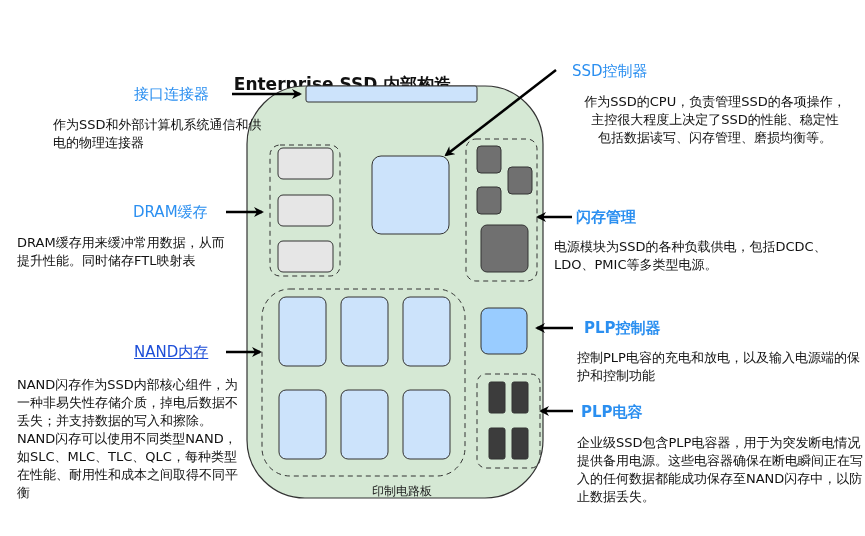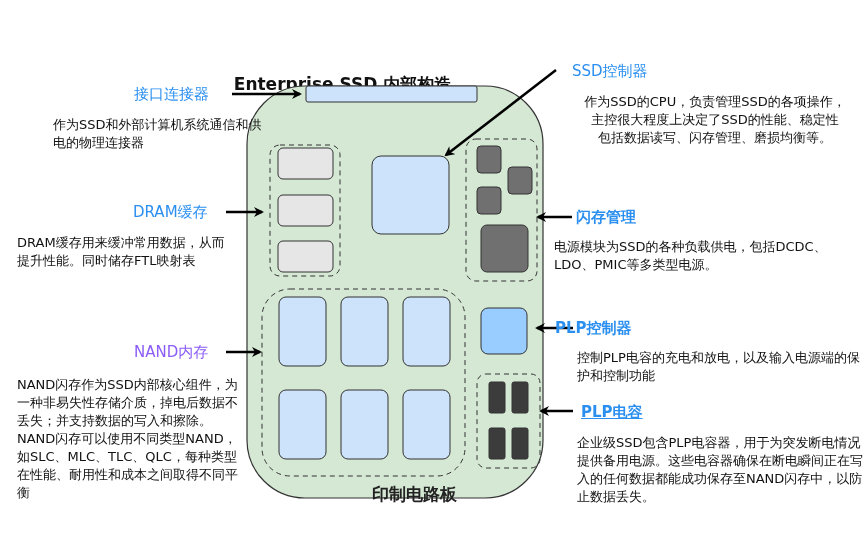--- a/index.html
+++ b/index.html
@@ -4,21 +4,21 @@
 <style>
   html, body { margin: 0; padding: 0; background: #ffffff; }
   body { width: 865px; height: 536px; position: relative; overflow: hidden;
          font-family: "DejaVu Sans", "Liberation Sans", sans-serif; color: #111; }
   .abs { position: absolute; }
   .title { left: 0; width: 685px; top: 28px; text-align: center; font-size: 17px; font-weight: bold; color: #111; margin-top: 45px; }
   .label { font-size: 15px; color: #2b8ff0; white-space: nowrap; }
   .label.bold { font-weight: bold; }
   .desc { font-size: 13px; line-height: 18px; color: #111; }
   svg.diagram { position: absolute; left: 0; top: 0; }
-  .board-label { font-size: 17px; font-weight: bold; color: #222; }
+  .board-label { font-size: 12px; font-weight: normal; color: #222; }
 </style>
 </head>
 <body>
 
 <div class="abs title">Enterprise SSD 内部构造</div>
 
 <svg class="diagram" width="865" height="536" viewBox="0 0 865 536">
   <defs>
     <marker id="arrowhead" markerWidth="10" markerHeight="10" refX="8" refY="5" orient="auto" markerUnits="userSpaceOnUse">
       <path d="M0,0 L10,5 L0,10 L3,5 Z" fill="#000"></path>
@@ -86,20 +86,20 @@
   <div>主控很大程度上决定了SSD的性能、稳定性</div>
   <div>包括数据读写、闪存管理、磨损均衡等。</div>
 </div>
 
 <div class="abs label" style="left: 133px; top: 203px; color: rgb(43, 143, 240);">DRAM缓存</div>
 <div class="abs desc" style="left:17px; top:234px; width:215px;">DRAM缓存用来缓冲常用数据，从而提升性能。同时储存FTL映射表</div>
 
 <div class="abs label bold" style="left: 576px; top: 208px; color: rgb(43, 143, 240);">闪存管理</div>
 <div class="abs desc" style="left:554px; top:238px; width:290px;">电源模块为SSD的各种负载供电，包括DCDC、LDO、PMIC等多类型电源。</div>
 
-<div class="abs label" style="left: 134px; top: 343px; color: #8b5cf6;">NAND内存</div>
+<div class="abs label" style="left: 134px; top: 343px; color: #1d4ed8; text-decoration: underline;">NAND内存</div>
 <div class="abs desc" style="left:17px; top:376px; width:230px;">NAND闪存作为SSD内部核心组件，为一种非易失性存储介质，掉电后数据不丢失；并支持数据的写入和擦除。NAND闪存可以使用不同类型NAND，如SLC、MLC、TLC、QLC，每种类型在性能、耐用性和成本之间取得不同平衡</div>
 
-<div class="abs label bold" style="left: 555px; top: 319px; color: rgb(43, 143, 240);">PLP控制器</div>
+<div class="abs label bold" style="left: 584px; top: 319px; color: rgb(43, 143, 240);">PLP控制器</div>
 <div class="abs desc" style="left:577px; top:349px; width:290px;">控制PLP电容的充电和放电，以及输入电源端的保护和控制功能</div>
 
-<div class="abs label bold" style="left: 581px; top: 403px; color: rgb(43, 143, 240); text-decoration: underline;">PLP电容</div>
+<div class="abs label bold" style="left: 581px; top: 403px; color: rgb(43, 143, 240);">PLP电容</div>
 <div class="abs desc" style="left:577px; top:434px; width:290px;">企业级SSD包含PLP电容器，用于为突发断电情况提供备用电源。这些电容器确保在断电瞬间正在写入的任何数据都能成功保存至NAND闪存中，以防止数据丢失。</div>
 
 </body></html>

